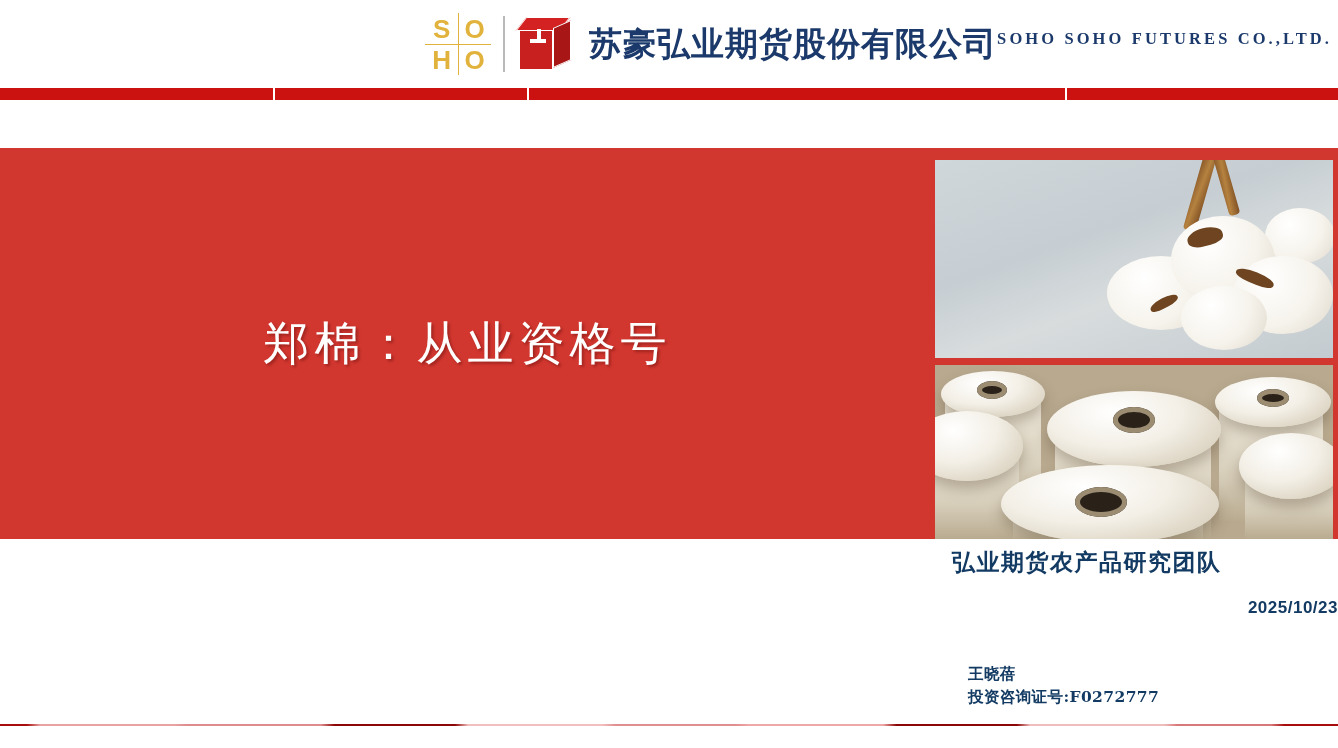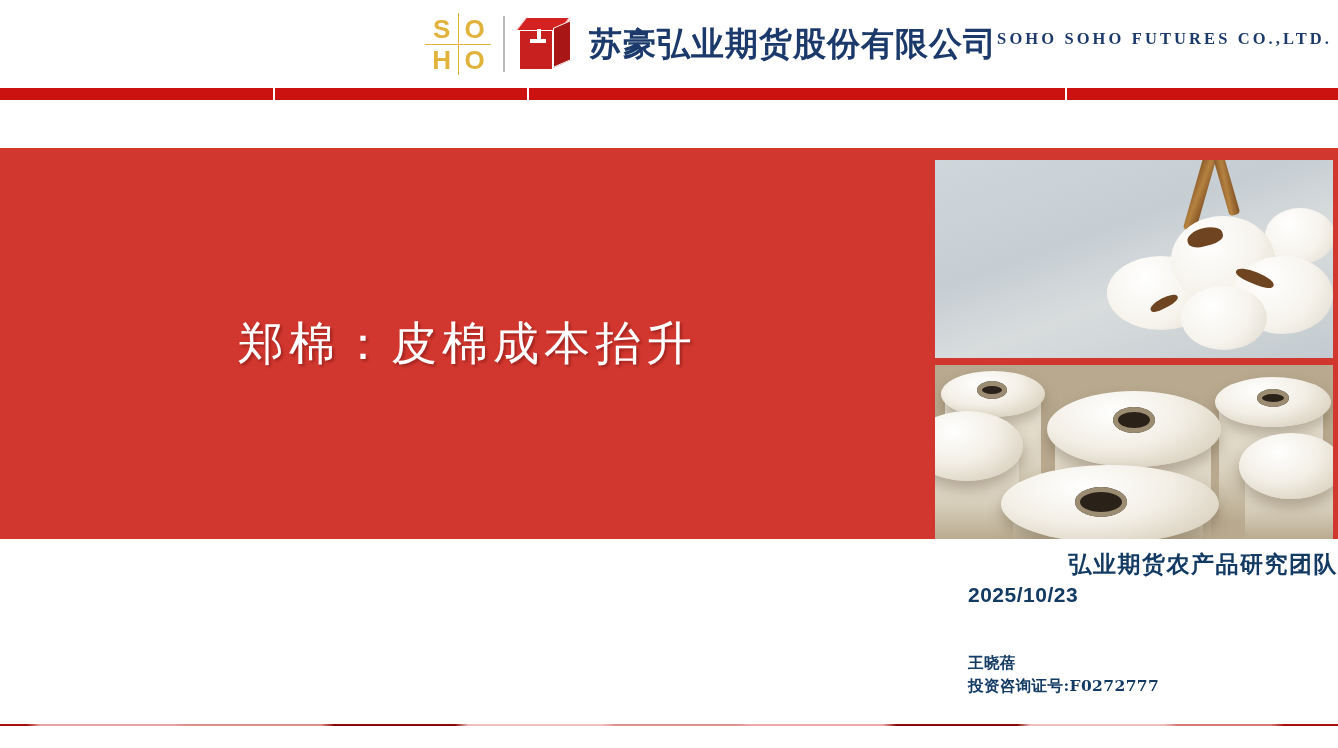--- a/index.html
+++ b/index.html
@@ -275,35 +275,35 @@
 
   
   #footer-info {
     position: absolute;
     left: 952px;
     top: 550px;
     width: 386px;
     color: #123A63;
   }
   #team-name {
-    font-family: Liberation Sans, sans-serif;
+    font-family: Liberation Mono, monospace;
     font-weight: 700;
     font-size: 23px;
     letter-spacing: 1.5px;
     line-height: 1.25;
     white-space: nowrap;
-    text-align: right;
   }
   #pub-date {
     font-family: "Liberation Sans", sans-serif;
     font-weight: 700;
-    font-size: 21px;
+    font-size: 17px;
     margin-left: 16px;
-    margin-top: 4px;
+    margin-top: 19px;
     letter-spacing: 0.5px;
+    text-align: right;
   }
   #analyst-block {
     margin-top: 44px;
     margin-left: 16px;
   }
   #analyst-block div {
     font-family: "DejaVu Serif", "Liberation Serif", serif;
     font-weight: 700;
     font-size: 15.5px;
     line-height: 1.52;
@@ -390,21 +390,21 @@
   <div class="gap"></div>
   <div class="seg" style="width:253px"></div>
   <div class="gap"></div>
   <div class="seg" style="width:537px"></div>
   <div class="gap"></div>
   <div class="seg" style="width:271px"></div>
 </div>
 
 <div id="hero-band"></div>
 
-<div id="slide-title">郑棉：皮棉成本抬升</div>
+<div id="slide-title">郑棉：从业资格号</div>
 
 <div id="photo-cotton" class="photo">
   <div class="stem s1"></div>
   <div class="stem s2"></div>
   <div class="boll b1"></div>
   <div class="boll b5"></div>
   <div class="boll b2"></div>
   <div class="boll b3"></div>
   <div class="boll b4"></div>
   <div class="husk h1"></div>

